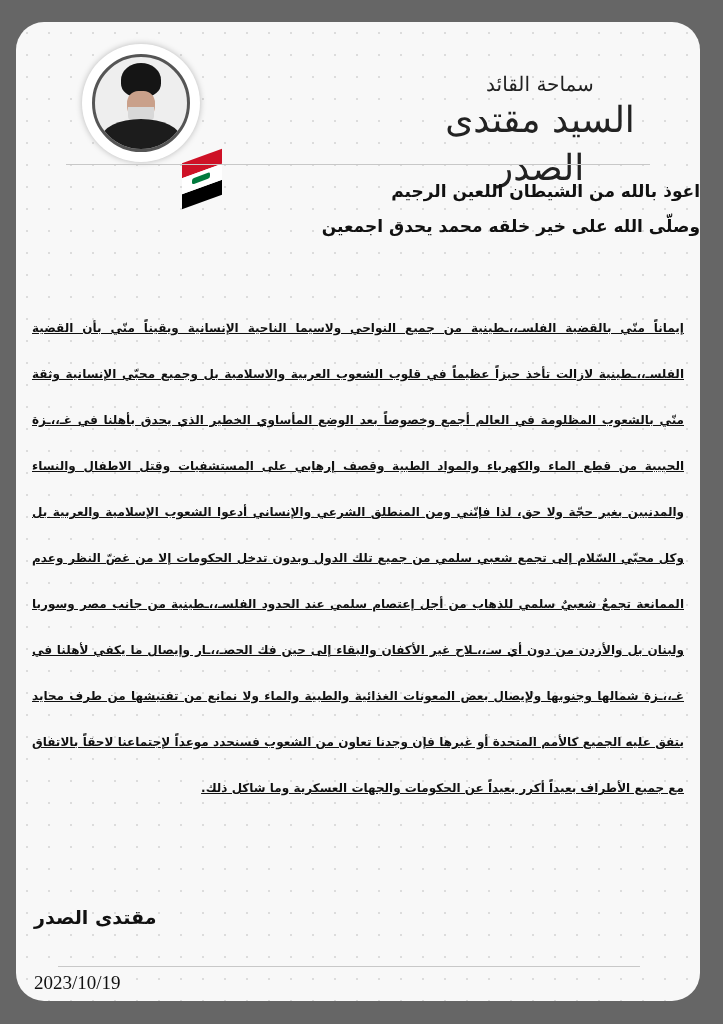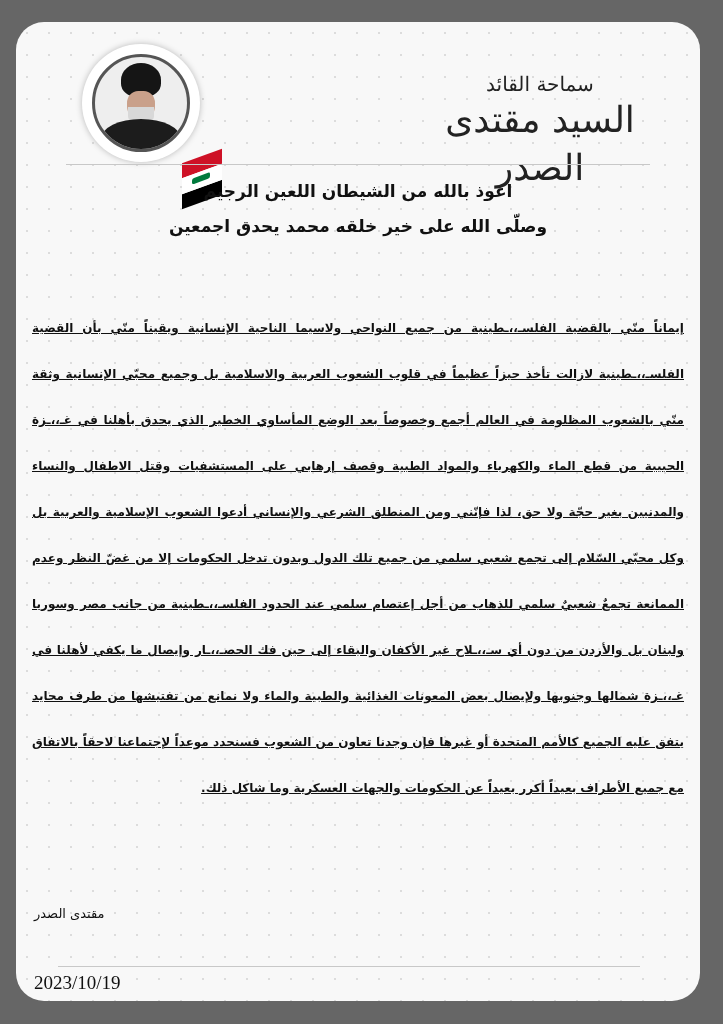--- a/index.html
+++ b/index.html
@@ -86,21 +86,20 @@
   .calli-large { font-size: 36px; line-height: 48px; font-weight: normal; letter-spacing: 1px; }
 
   .header-divider {
     position: absolute;
     left: 50px; right: 50px; top: 142px;
     height: 1px; background: #c8c8c8;
   }
   .invocations {
     position: absolute;
     left: 0; right: 0; top: 152px;
-    text-align: center;
     direction: rtl;
     font-weight: bold;
     font-size: 17px;
     line-height: 34.5px;
     color: #111;
   }
   .body-text {
     position: absolute;
     left: 16px; right: 16px; top: 283px;
     direction: rtl;
@@ -109,22 +108,22 @@
     font-weight: bold;
     font-size: 12px;
     line-height: 46px;
     color: #111;
     text-decoration: underline;
   }
   .signature {
     position: absolute;
     left: 18px; top: 884px;
     direction: rtl;
-    font-weight: normal;
-    font-size: 13px;
+    font-weight: bold;
+    font-size: 19px;
     color: #111;
   }
   .footer-divider {
     position: absolute;
     left: 42px; right: 60px; top: 944px;
     height: 1px; background: #c8c8c8;
   }
   .date {
     position: absolute;
     left: 18px; top: 950px;

